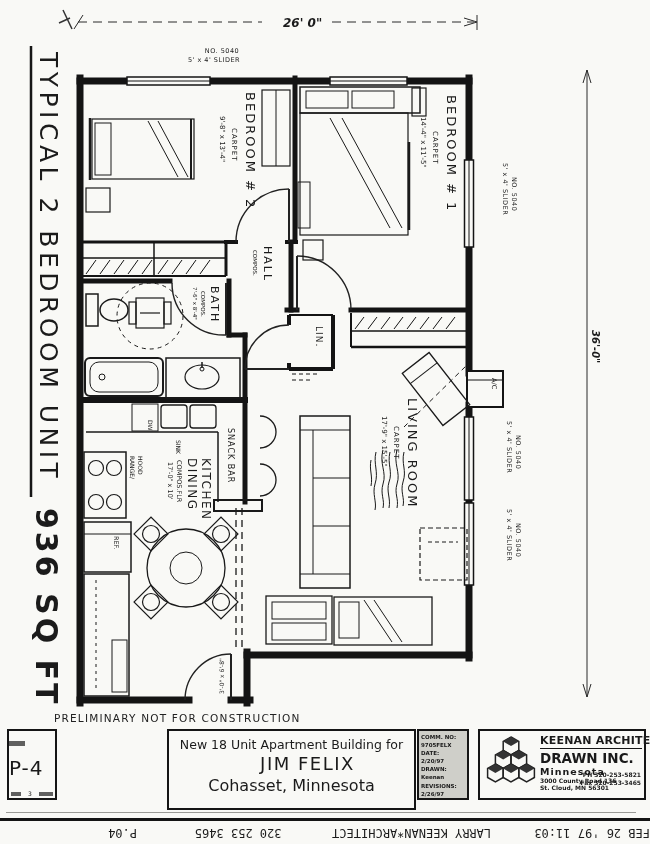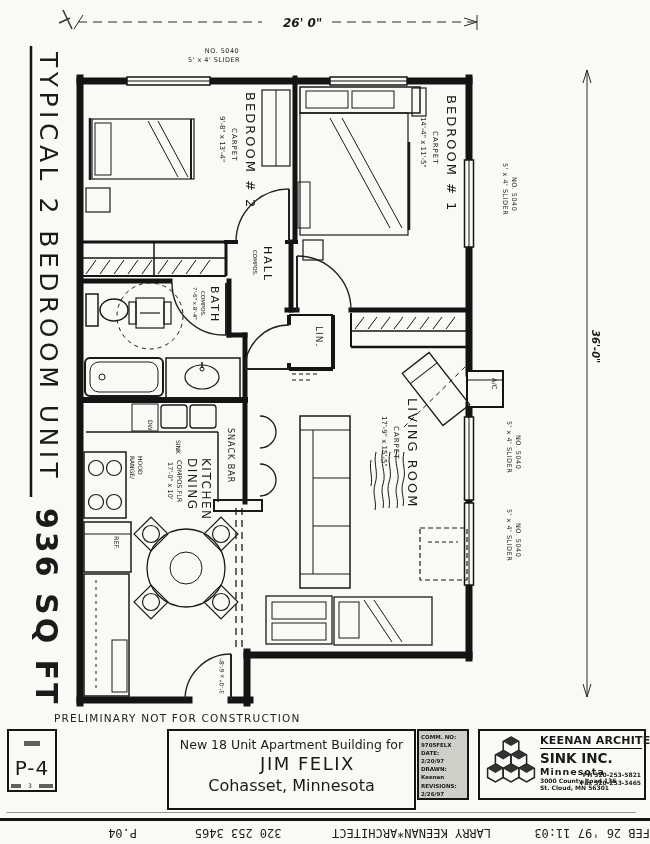--- a/index.html
+++ b/index.html
@@ -1,21 +1,21 @@
 <!DOCTYPE html>
 <html><head>
 <meta charset="utf-8">
 <style>
   html,body{margin:0;padding:0;background:#888;}
   .page{position:relative;width:650px;height:844px;background:#f9f9f6;overflow:hidden;
         font-family:"DejaVu Sans",sans-serif;color:#1a1a1a;}
   svg text{fill:#1b1b1b;font-family:"DejaVu Sans",sans-serif;}
   .note{position:absolute;left:54px;top:712px;font-size:10.5px;letter-spacing:1.2px;font-weight:400;color:#222;}
   .tb{position:absolute;border:2.5px solid #151515;background:#f9f9f6;box-sizing:border-box;}
-  .tb-sheet{left:7px;top:729px;width:50px;height:63px;text-align:center;}
+  .tb-sheet{left:7px;top:729px;width:50px;height:71px;text-align:left;}
   .smudge{display:inline-block;background:#3a3a3a;opacity:.8;}
   .sheet-no{font-size:20px;letter-spacing:1px;margin-top:6px;font-weight:500;}
   .sheet-of{position:absolute;bottom:1px;left:0;right:0;font-size:6px;display:flex;justify-content:space-between;padding:0 2px;align-items:center;}
   .tb-proj{left:167px;top:729px;width:249px;height:81px;text-align:center;}
   .proj1{font-size:12.5px;margin-top:6px;font-weight:500;}
   .proj2{font-size:18px;letter-spacing:1.5px;margin-top:1px;font-weight:500;padding-left:32px;}
   .proj3{font-size:16px;margin-top:2px;font-weight:400;}
   .tb-comm{left:417px;top:729px;width:52px;height:71px;border-width:2px;background:#cfcfc9;
            font-size:5.5px;line-height:8.1px;padding:2px 2px;font-weight:700;color:#181818;}
   .tb-firm{left:478px;top:729px;width:168px;height:71px;}
@@ -427,21 +427,21 @@
     </defs>
     <use href="#hx" x="27" y="12"></use>
     <use href="#hx" x="19.2" y="25.5"></use>
         <use href="#hx" x="34.8" y="25.5"></use>
     <use href="#hx" x="11.4" y="39"></use>
         <use href="#hx" x="27" y="39"></use>
         <use href="#hx" x="42.6" y="39"></use>
   </svg>
   <div class="firm-text">
     <div class="firm1">KEENAN ARCHITECTURAL</div>
-    <div class="firm2">SINK INC.</div>
+    <div class="firm2">DRAWN INC.</div>
     <div class="firm3">Minnesota</div>
     <div class="addr">3000 County Road 136</div>
     <div class="addr">St. Cloud, MN 56301</div>
   </div>
   <div class="phones">
     <div>PH 320-253-5821</div>
     <div>Fax 320-253-3465</div>
   </div>
 </div>
 

